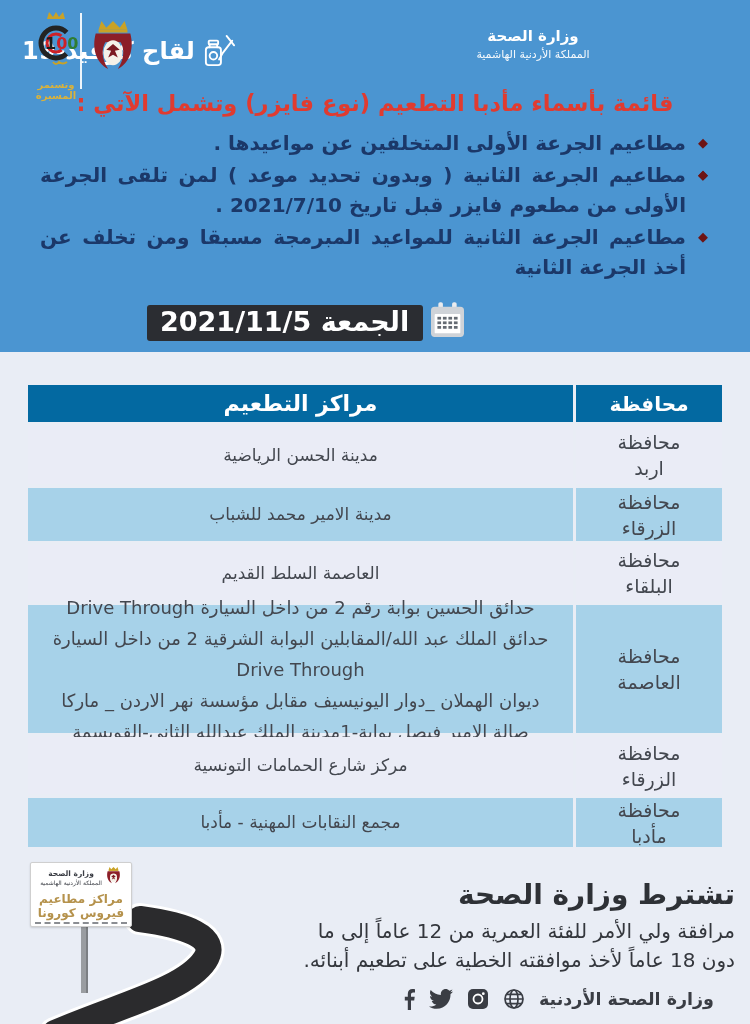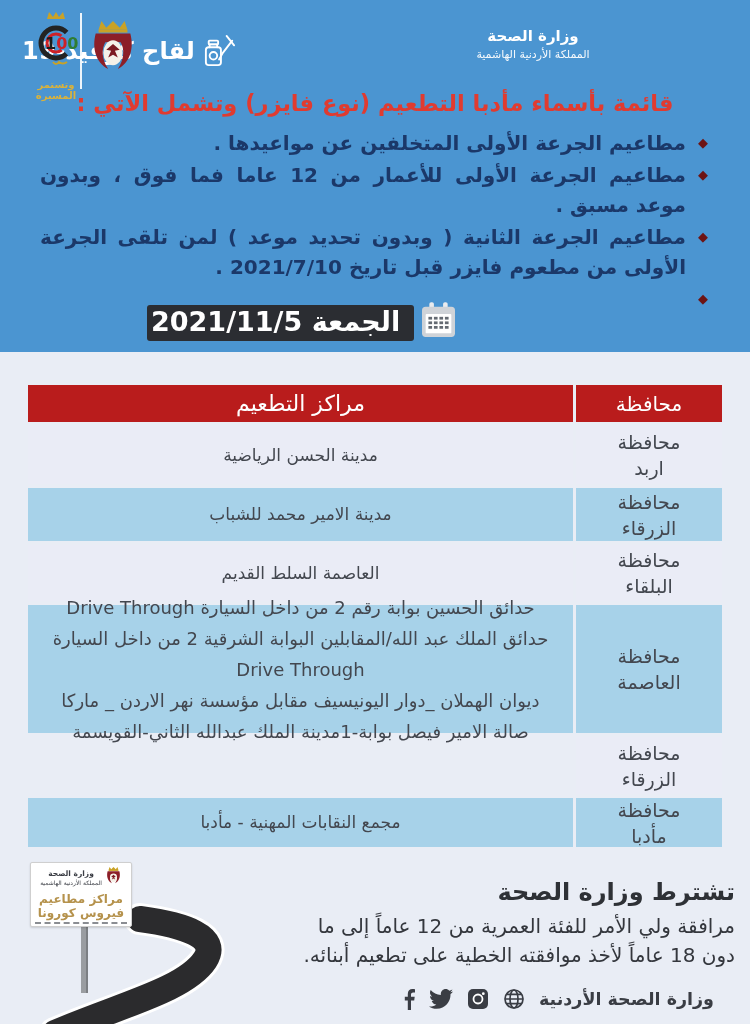--- a/index.html
+++ b/index.html
@@ -44,28 +44,28 @@
     text-align:justify;
   }
   .bullets .diamond {
     position:absolute; right:0; top:0;
     color:#6d1414; font-size:13px; line-height:30px;
   }
 
   .date-row { position:absolute; top:302px; left:147px; display:flex; flex-direction:row-reverse; align-items:center; gap:8px; direction:ltr; }
   .date-pill {
     background:#2b2d32; color:#ffffff; font-size:27px; font-weight:bold;
-    padding:1px 14px 4px 4px; border-radius:3px; direction:rtl;
+    padding:1px 14px 4px 13px; border-radius:3px; direction:rtl;
   }
 
   
   .centers-table { position:absolute; top:385px; left:28px; width:694px; direction:rtl; }
   .t-row { display:grid; grid-template-columns:146px 1fr; column-gap:3px; margin-top:4px; }
   .t-head { margin-top:0; }
-  .t-head .cell { background:#b91c1c; color:#ffffff; font-weight:normal; }
+  .t-head .cell { background:#0369a1; color:#ffffff; font-weight:bold; }
   .cell { display:flex; flex-direction:column; align-items:center; justify-content:center; text-align:center; }
   .t-head .cell-centers { font-size:22px; height:37px; }
   .t-head .cell-gov { font-size:20px; height:37px; }
   .cell-gov { color:#43474f; font-size:19px; line-height:26px; }
   .cell-centers { color:#43474f; font-size:17px; line-height:27px; }
   .bg-lav .cell { background:#eaecf6; }
   .bg-blu .cell { background:#a7d2e9; }
   .r1 .cell{height:58px;} .r2 .cell{height:53px;} .r3 .cell{height:56px;}
   .r4 .cell{height:128px;} .r4 .cell-centers{font-size:18px; line-height:31px;}
   .r5 .cell{height:57px;} .r6 .cell{height:49px;}
@@ -80,21 +80,21 @@
   }
   .sign-top { display:flex; flex-direction:row; align-items:center; gap:3px; justify-content:center; }
   .sign-names { text-align:center; color:#3a3d44; }
   .sign-names .s1 { font-size:7.5px; font-weight:bold; }
   .sign-names .s2 { font-size:6px; margin-top:1px; }
   .sign-caption { text-align:center; color:#b5924c; font-size:12px; font-weight:bold; margin-top:3px; }
   .sign-frill { border-bottom:2px dashed #8a8d92; margin-top:2px; }
 
   
   .notice { position:absolute; top:878px; right:15px; width:450px; text-align:right; }
-  .notice-title { color:#2e3136; font-size:24px; font-weight:bold; }
+  .notice-title { color:#2e3136; font-size:28px; font-weight:bold; }
   .notice-body { color:#34373d; font-size:20px; line-height:1.45; margin-top:6px; }
   .footer-row {
     position:absolute; top:988px; right:36px;
     display:flex; flex-direction:row; align-items:center; gap:14px; direction:rtl;justify-content:center;
   }
   .footer-label { color:#3a3d44; font-size:17.5px; font-weight:bold; }
   .footer-row svg { display:block; }
 </style>
 </head>
 <body>
@@ -156,28 +156,28 @@
 
     <div class="intro-title">قائمة بأسماء مأدبا التطعيم (نوع فايزر) وتشمل الآتي :</div>
 
     <ul class="bullets">
       <li>
         <span class="diamond">◆</span>
         <span>مطاعيم الجرعة الأولى المتخلفين عن مواعيدها .</span>
       </li>
       <li>
         <span class="diamond">◆</span>
-        <span>مطاعيم الجرعة الأولى للأعمار من 12 عاما فما فوق ، وبدون موعد مسبق .</span>
       </li>
       <li>
         <span class="diamond">◆</span>
         <span>مطاعيم الجرعة الثانية ( وبدون تحديد موعد ) لمن تلقى الجرعة الأولى من مطعوم فايزر قبل تاريخ 2021/7/10 .</span>
       </li>
       <li>
         <span class="diamond">◆</span>
+        <span>مطاعيم الجرعة الثانية للمواعيد المبرمجة مسبقا ومن تخلف عن أخذ الجرعة الثانية</span>
       </li>
     </ul>
 
     <div class="date-row">
       <span>
         <svg width="33" height="37" viewBox="0 0 36 40">
           <rect x="8" y="0" width="5" height="9" rx="2" fill="#e9ebee"></rect>
           <rect x="23" y="0" width="5" height="9" rx="2" fill="#e9ebee"></rect>
           <rect x="0" y="5" width="36" height="33" rx="4" fill="#cfd3d8"></rect>
           <rect x="4" y="13" width="28" height="21" rx="1" fill="#ffffff"></rect>
@@ -248,20 +248,23 @@
         <div>ديوان الهملان _دوار اليونيسيف مقابل مؤسسة نهر الاردن _ ماركا</div>
         <div>صالة الامير فيصل بوابة-1مدينة الملك عبدالله الثاني-القويسمة</div>
       </div>
     </div>
 
     <div class="t-row r5 bg-lav">
       <div class="cell cell-gov">
         <span>محافظة</span>
           <span>الزرقاء</span>
       </div>
+      <div class="cell cell-centers">
+        <div>مركز شارع الحمامات التونسية</div>
+      </div>
     </div>
 
     <div class="t-row r6 bg-blu">
       <div class="cell cell-gov">
         <span>محافظة</span>
           <span>مأدبا</span>
       </div>
       <div class="cell cell-centers">
         <div>مجمع النقابات المهنية - مأدبا</div>
       </div>

